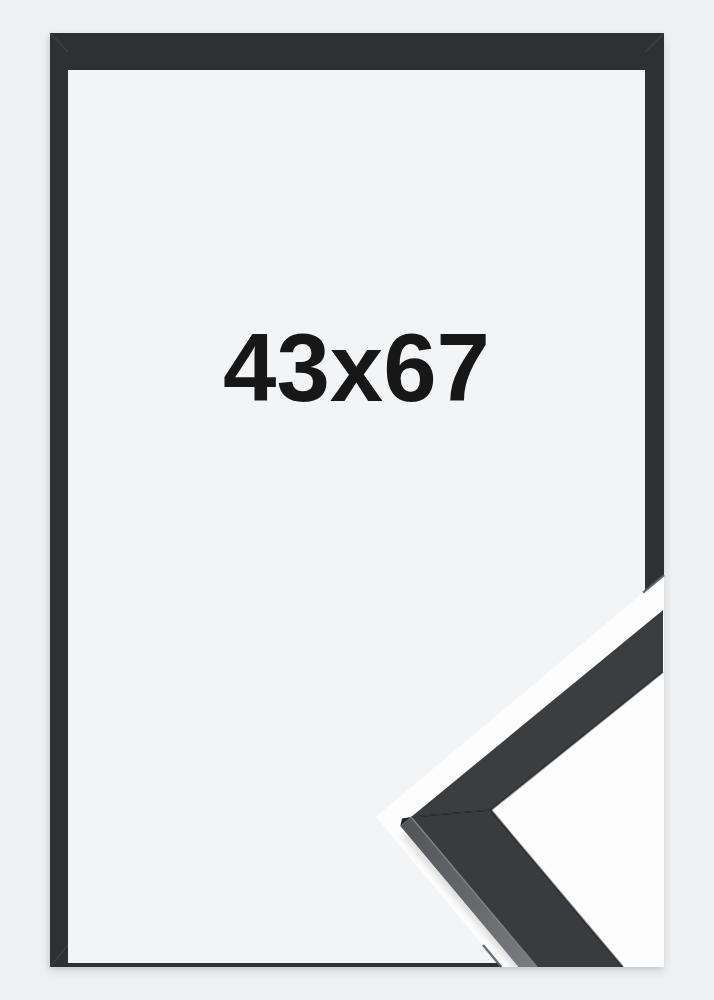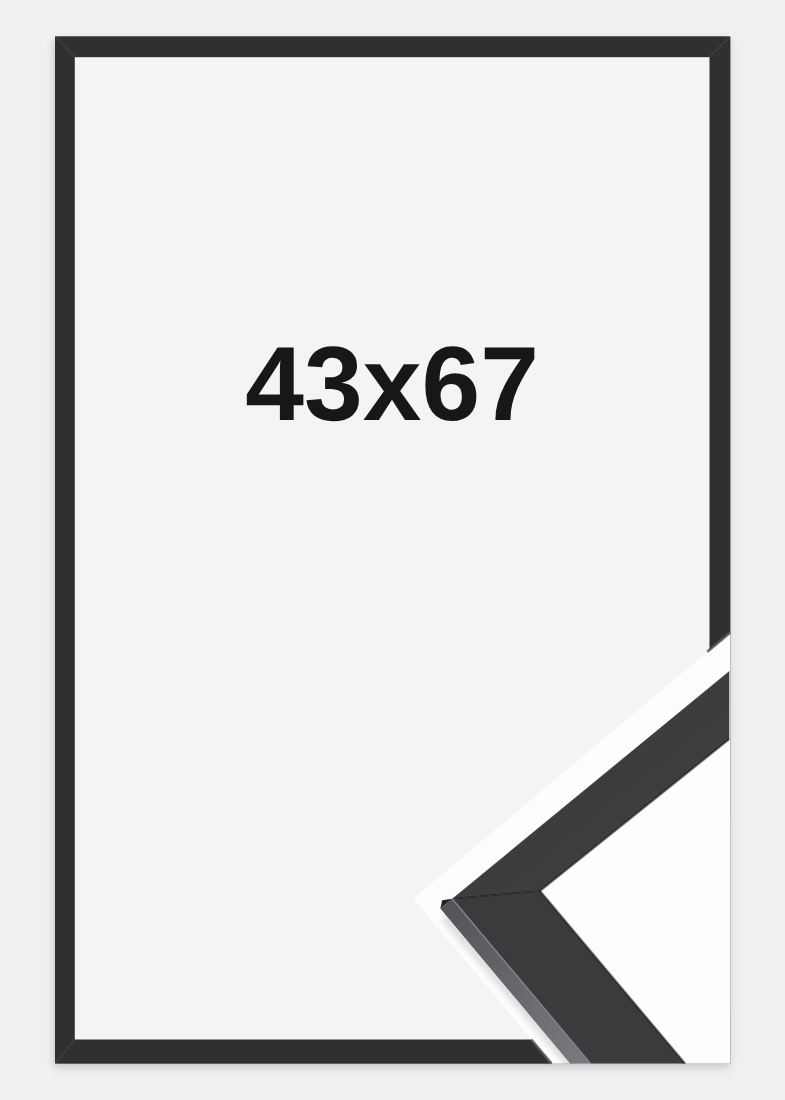--- a/index.html
+++ b/index.html
@@ -17,21 +17,21 @@
   
   .frame-outer{
     position:absolute;
     left:50px;top:33px;
     width:614px;height:934px;
     background:#2f3031;
     box-shadow:0 4px 9px rgba(40,42,46,0.14), -2px 2px 4px rgba(40,42,46,0.07);
   }
   .frame-inner{
     position:absolute;
-    left:18px;top:19px;          
+    left:18px;top:37px;          
     width:577px;height:893px;    
     background:#f3f4f5;
   }
   .size-label{
     position:absolute;
     left:0;top:250px;            
     width:100%;
     text-align:center;
     font-size:96px;
     line-height:1;

